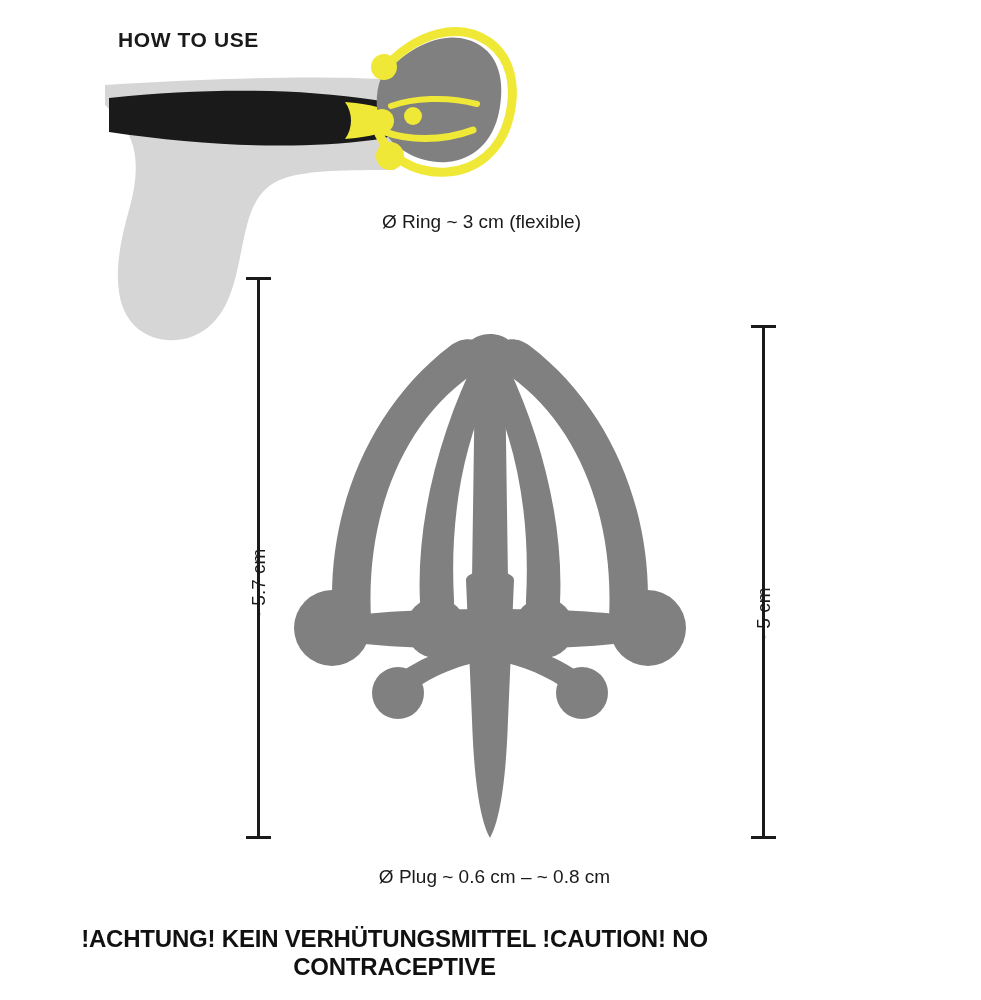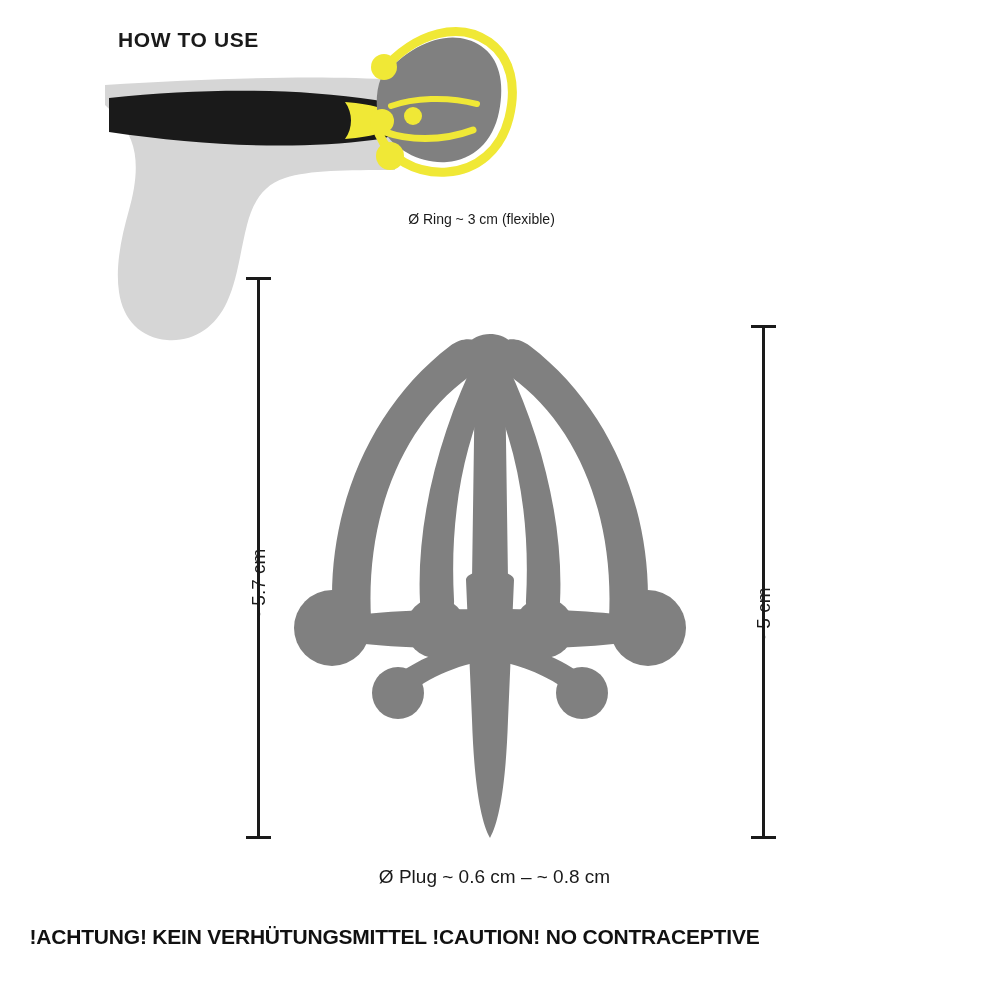--- a/index.html
+++ b/index.html
@@ -34,21 +34,21 @@
     top: 20px;
   }
 
   
   .ring-caption {
     position: absolute;
     left: 0;
     top: 211px;
     width: 981px;
     text-align: center;
-    font-size: 14px;
+    font-size: 19px;
     color: #1a1a1a;
   }
   .ring-caption .inner {
     display: inline-block;
     transform: translateX(-9px);
   }
 
   
   .product-svg {
     position: absolute;
@@ -118,21 +118,21 @@
     transform: translateX(-9px);
   }
 
   
   .warning {
     position: absolute;
     left: 0;
     top: 925px;
     width: 789px;
     text-align: center;
-    font-size: 21px;
+    font-size: 24px;
     font-weight: bold;
     letter-spacing: -0.2px;
     color: #111111;
   }
 </style>
 </head>
 <body>
 
 <div id="page">
 

